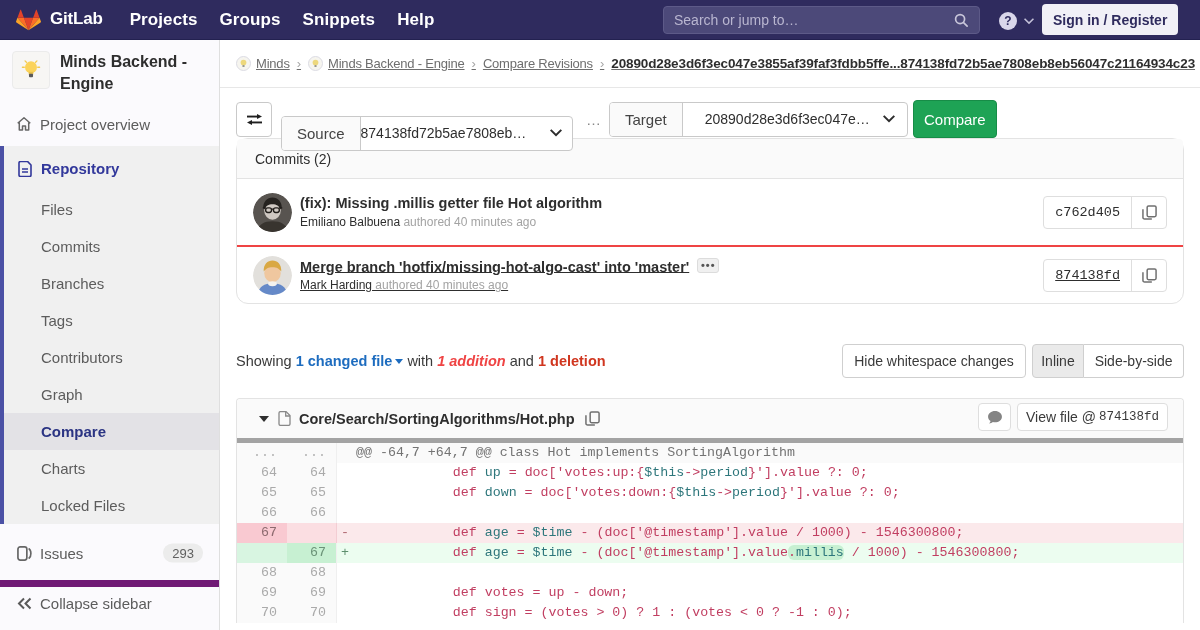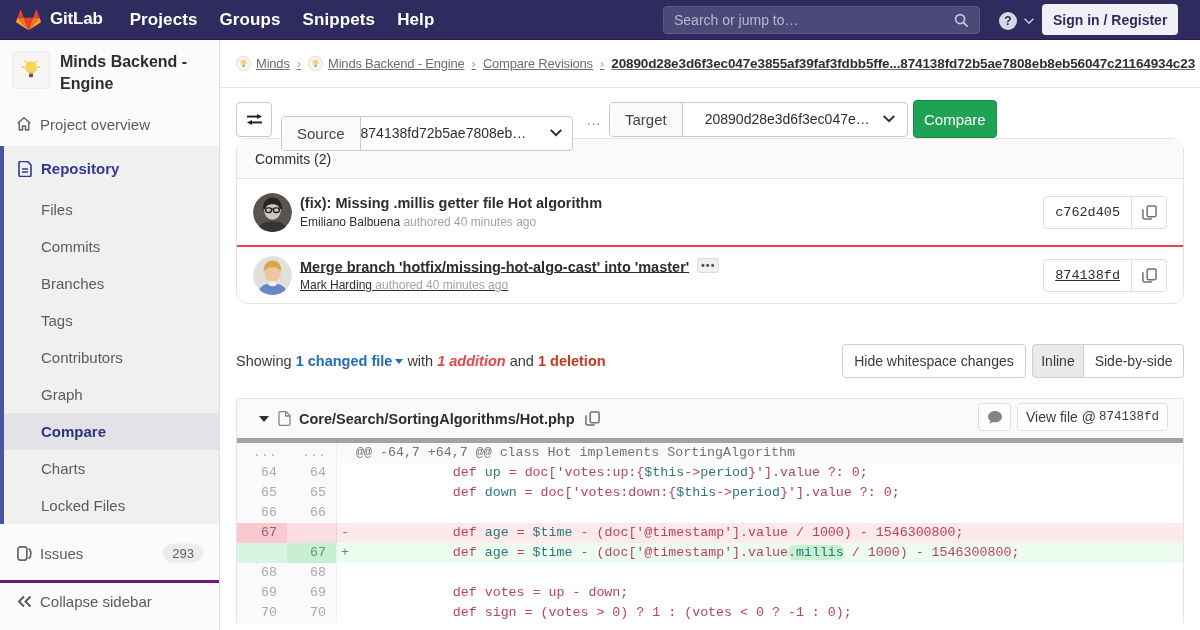--- a/index.html
+++ b/index.html
@@ -36,21 +36,21 @@
 .sb-item .tx { margin-left:0; }
 .sb-overview { margin-top:9px; }
 .sb-section { position:relative; background:#f0f0f0; margin-top:2px; }
 .sb-section::before { content:""; position:absolute; left:0; top:0; bottom:0; width:4px; background:#4b51a5; }
 .sb-rep { height:45px; display:flex; align-items:center; color:#32389b; font-weight:bold; font-size:15px; }
 .sb-sub { display:block; height:37px; line-height:37px; padding-left:41px; color:#5c5c5c; font-size:15px; }
 .sb-sub.active { background:#e3e2e6; color:#2b3483; font-weight:bold; }
 .sb-issues { margin-top:0; height:48px; position:relative; }
 .badge { position:absolute; right:16px; top:50%; transform:translateY(-50%);
   background:#ececec; border-radius:10px; padding:2px 9px; font-size:13px; color:#5f5f5f; }
-.sb-collapse { position:absolute; left:0; right:0; top:540px; border-top:3px solid #701a75; height:40px;
+.sb-collapse { position:absolute; left:0; right:0; top:540px; border-top:7px solid #701a75; height:40px;
   display:flex; align-items:center; color:#5c5c5c; font-size:15px; }
 
 
 .main { position:absolute; top:40px; left:220px; width:980px; }
 .crumbs { height:48px; border-bottom:1px solid #e7e7e7; display:flex; align-items:center;
   padding:0 16px; color:#6e6e6e; font-size:13px; letter-spacing:-0.2px; white-space:nowrap;text-decoration:underline; }
 .crumb-av { width:15px; height:15px; border-radius:50%; border:1px solid #dcdce4; background:#f6f5ef;
   display:inline-flex; align-items:center; justify-content:center; margin-right:5px; flex:none; }
 .crumbs .sep { color:#a7a7a7; margin:0 7px; font-size:13px; letter-spacing:0; }
 .crumbs .last { color:#2e2e2e; font-weight:bold; font-size:13.5px; letter-spacing:-0.12px; }

